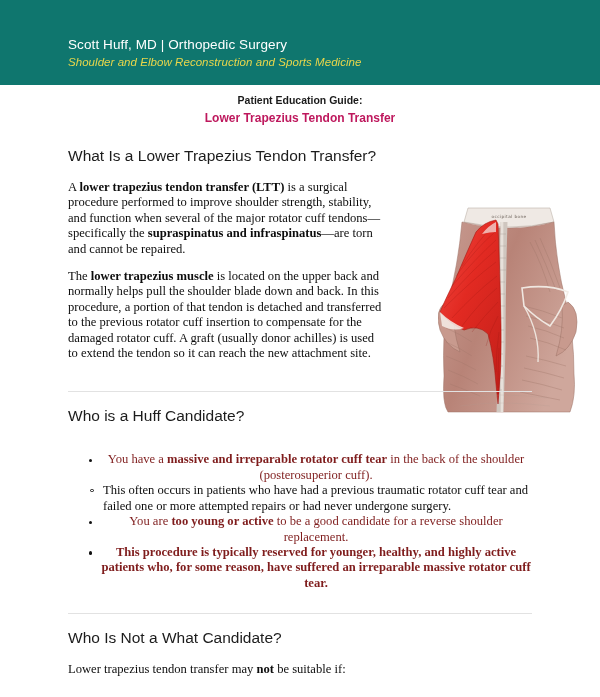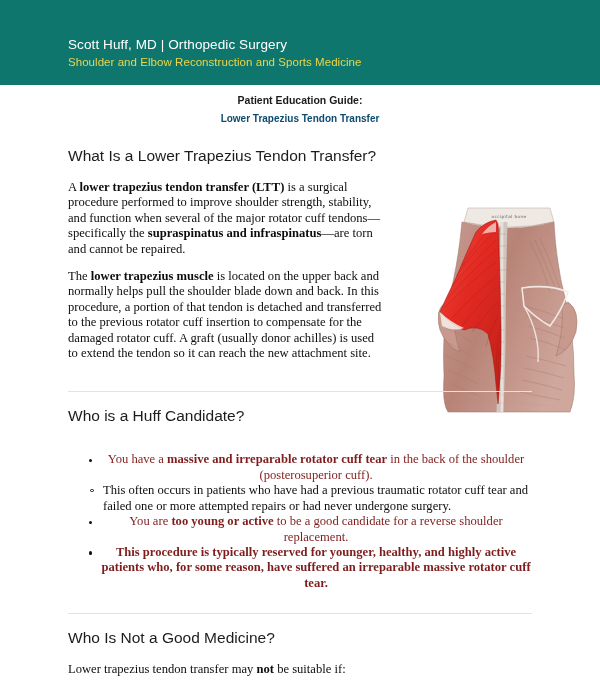--- a/index.html
+++ b/index.html
@@ -39,20 +39,21 @@
     white-space: nowrap;
   }
   .header-subtitle {
     font-family: "Liberation Sans", sans-serif;
     font-size: 11.5px;
     color: #e8d64b;
     letter-spacing: 0.05px;
     line-height: 16px;
     margin-top: 1px;
     white-space: nowrap;
+    font-style: italic;
   }
 
   
   .page {
     position: absolute;
     left: 0;
     top: 85px;
     width: 600px;
   }
 
@@ -63,23 +64,23 @@
   }
   .doc-kicker {
     font-family: "Liberation Sans", sans-serif;
     font-size: 10.5px;
     font-weight: bold;
     color: #1a1a1a;
     line-height: 15px;
   }
   .doc-title {
     font-family: "Liberation Sans", sans-serif;
-    font-size: 10px;
+    font-size: 12px;
     font-weight: bold;
-    color: #0c4a6e;
+    color: #be185d;
     line-height: 19px;
     margin-top: 1px;
   }
 
   
   .content {
     position: relative;
     padding: 0 68px;
     box-sizing: border-box;
   }
@@ -343,21 +344,21 @@
 
   <div style="height:22px"></div>
 
   <div class="content">
     <hr class="rule">
   </div>
 
   <div class="gap-14"></div>
 
   <div class="content">
-    <h2 class="section-heading">Who Is Not a Good Medicine?</h2>
+    <h2 class="section-heading">Who Is Not a What Candidate?</h2>
 
     <div class="gap-14"></div>
 
     <p class="body-text">Lower trapezius tendon transfer may <b>not</b> be suitable if:</p>
 
   </div>
 
 </div>
 
 </body></html>

